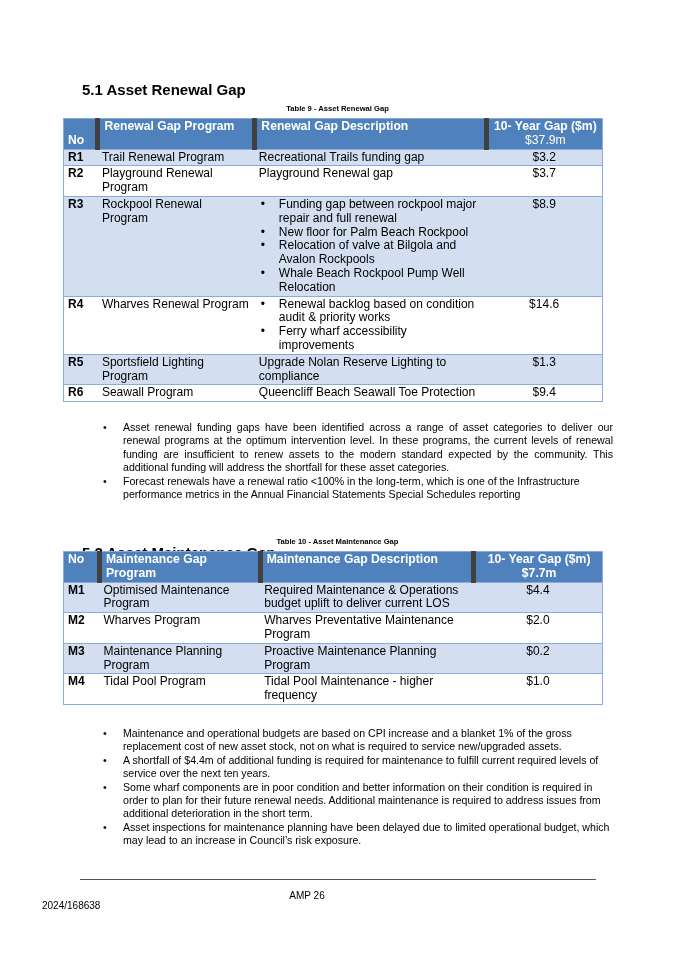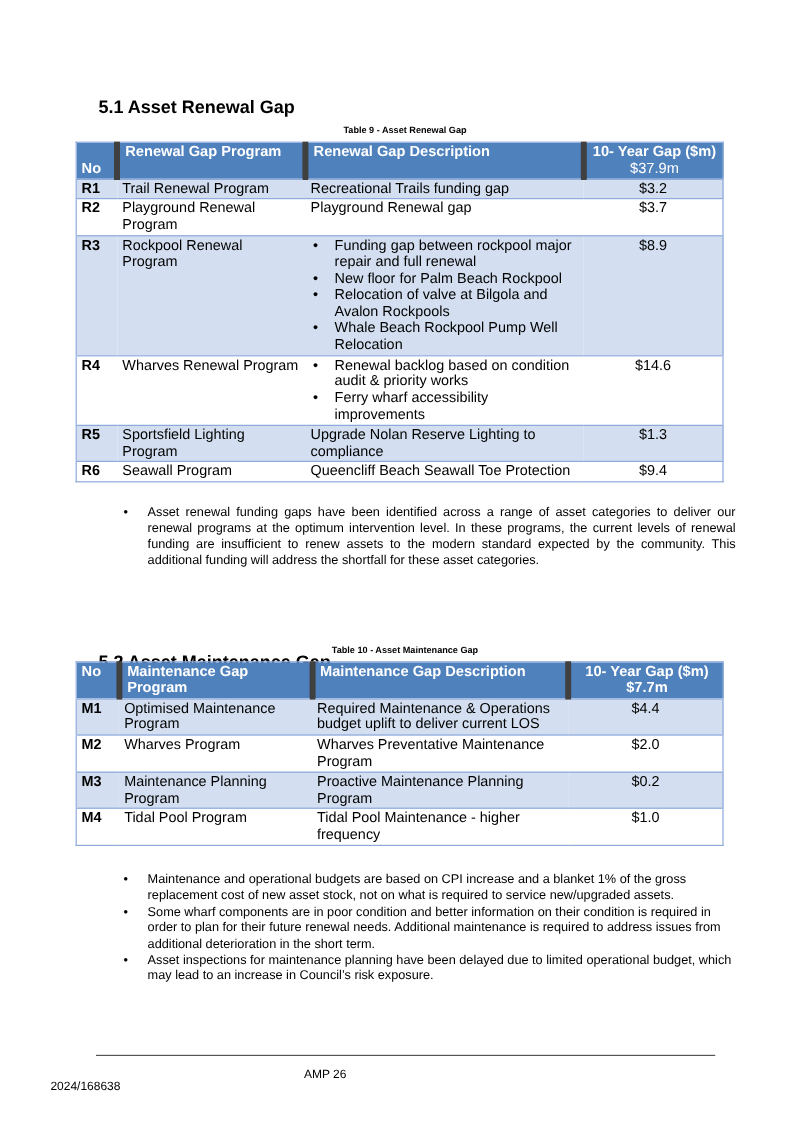--- a/index.html
+++ b/index.html
@@ -17,21 +17,21 @@
     table.gap td.no { font-weight: bold; width: 26px; padding-left: 4px; }
     table.gap td.num { text-align: center; }
     table.gap td.desc ul { margin: 0; padding: 0; list-style: none; }
     table.gap td.desc li { position: relative; padding-left: 20px; }
     table.gap td.desc li::before { content: "\2022"; position: absolute; left: 2px; top: 0; }
     .bullets { position: absolute; left: 100px; width: 513px; font-size: 10.6px; line-height: 13.4px; margin: 0; padding: 0; list-style: none; }
     .bullets li { position: relative; padding-left: 23px; text-align: justify; }
     .bullets li::before { content: "\2022"; position: absolute; left: 3px; top: 0; }
     .bullets.ragged li { text-align: left; }
     .rule { position: absolute; left: 80px; width: 516px; top: 879px; height: 0; border-top: 1px solid #555; }
-    .footer-page { position: absolute; top: 890px; left: 0; width: 542px; text-align: center; font-size: 10px; }
+    .footer-page { position: absolute; top: 890px; left: 0; width: 542px; text-align: center; font-size: 10px; padding-left: 36px; }
     .footer-ref { position: absolute; top: 900px; left: 42px; font-size: 10px; }
   </style>
 </head>
 <body>
 
 <div class="h2" style="top:81px;">5.1 Asset Renewal Gap</div>
 <div class="caption" style="top:104px;">Table 9 - Asset Renewal Gap</div>
 
 <table class="gap" style="top:118px;">
   <colgroup>
@@ -98,20 +98,21 @@
       <td class="no">R6</td>
       <td>Seawall Program</td>
       <td>Queencliff Beach Seawall Toe Protection</td>
       <td class="num">$9.4</td>
     </tr>
   </tbody>
 </table>
 
 <ul class="bullets" style="top:421px;">
   <li>Asset renewal funding gaps have been identified across a range of asset categories to deliver our renewal programs at the optimum intervention level. In these programs, the current levels of renewal funding are insufficient to renew assets to the modern standard expected by the community. This additional funding will address the shortfall for these asset categories.</li>
+  <li class="ragged" style="text-align:left">Forecast renewals have a renewal ratio &lt;100% in the long-term, which is one of the Infrastructure performance metrics in the Annual Financial Statements Special Schedules reporting</li>
 </ul>
 
 <div class="h2" style="top:544px;">5.2 Asset Maintenance Gap</div>
 <div class="caption" style="top:537px;">Table 10 - Asset Maintenance Gap</div>
 
 <table class="gap" style="top:551px;">
   <colgroup>
     <col style="width:36px">
       <col style="width:161px">
       <col style="width:214px">
@@ -151,19 +152,20 @@
       <td class="no">M4</td>
       <td>Tidal Pool Program</td>
       <td>Tidal Pool Maintenance - higher frequency</td>
       <td class="num">$1.0</td>
     </tr>
   </tbody>
 </table>
 
 <ul class="bullets ragged" style="top:727px;">
   <li>Maintenance and operational budgets are based on CPI increase and a blanket 1% of the gross replacement cost of new asset stock, not on what is required to service new/upgraded assets.</li>
+  <li>A shortfall of $4.4m of additional funding is required for maintenance to fulfill current required levels of service over the next ten years.</li>
   <li>Some wharf components are in poor condition and better information on their condition is required in order to plan for their future renewal needs. Additional maintenance is required to address issues from additional deterioration in the short term.</li>
   <li>Asset inspections for maintenance planning have been delayed due to limited operational budget, which may lead to an increase in Council’s risk exposure.</li>
 </ul>
 
 <div class="rule"></div>
 <div class="footer-page">AMP 26</div>
 <div class="footer-ref">2024/168638</div>
 
 </body></html>

